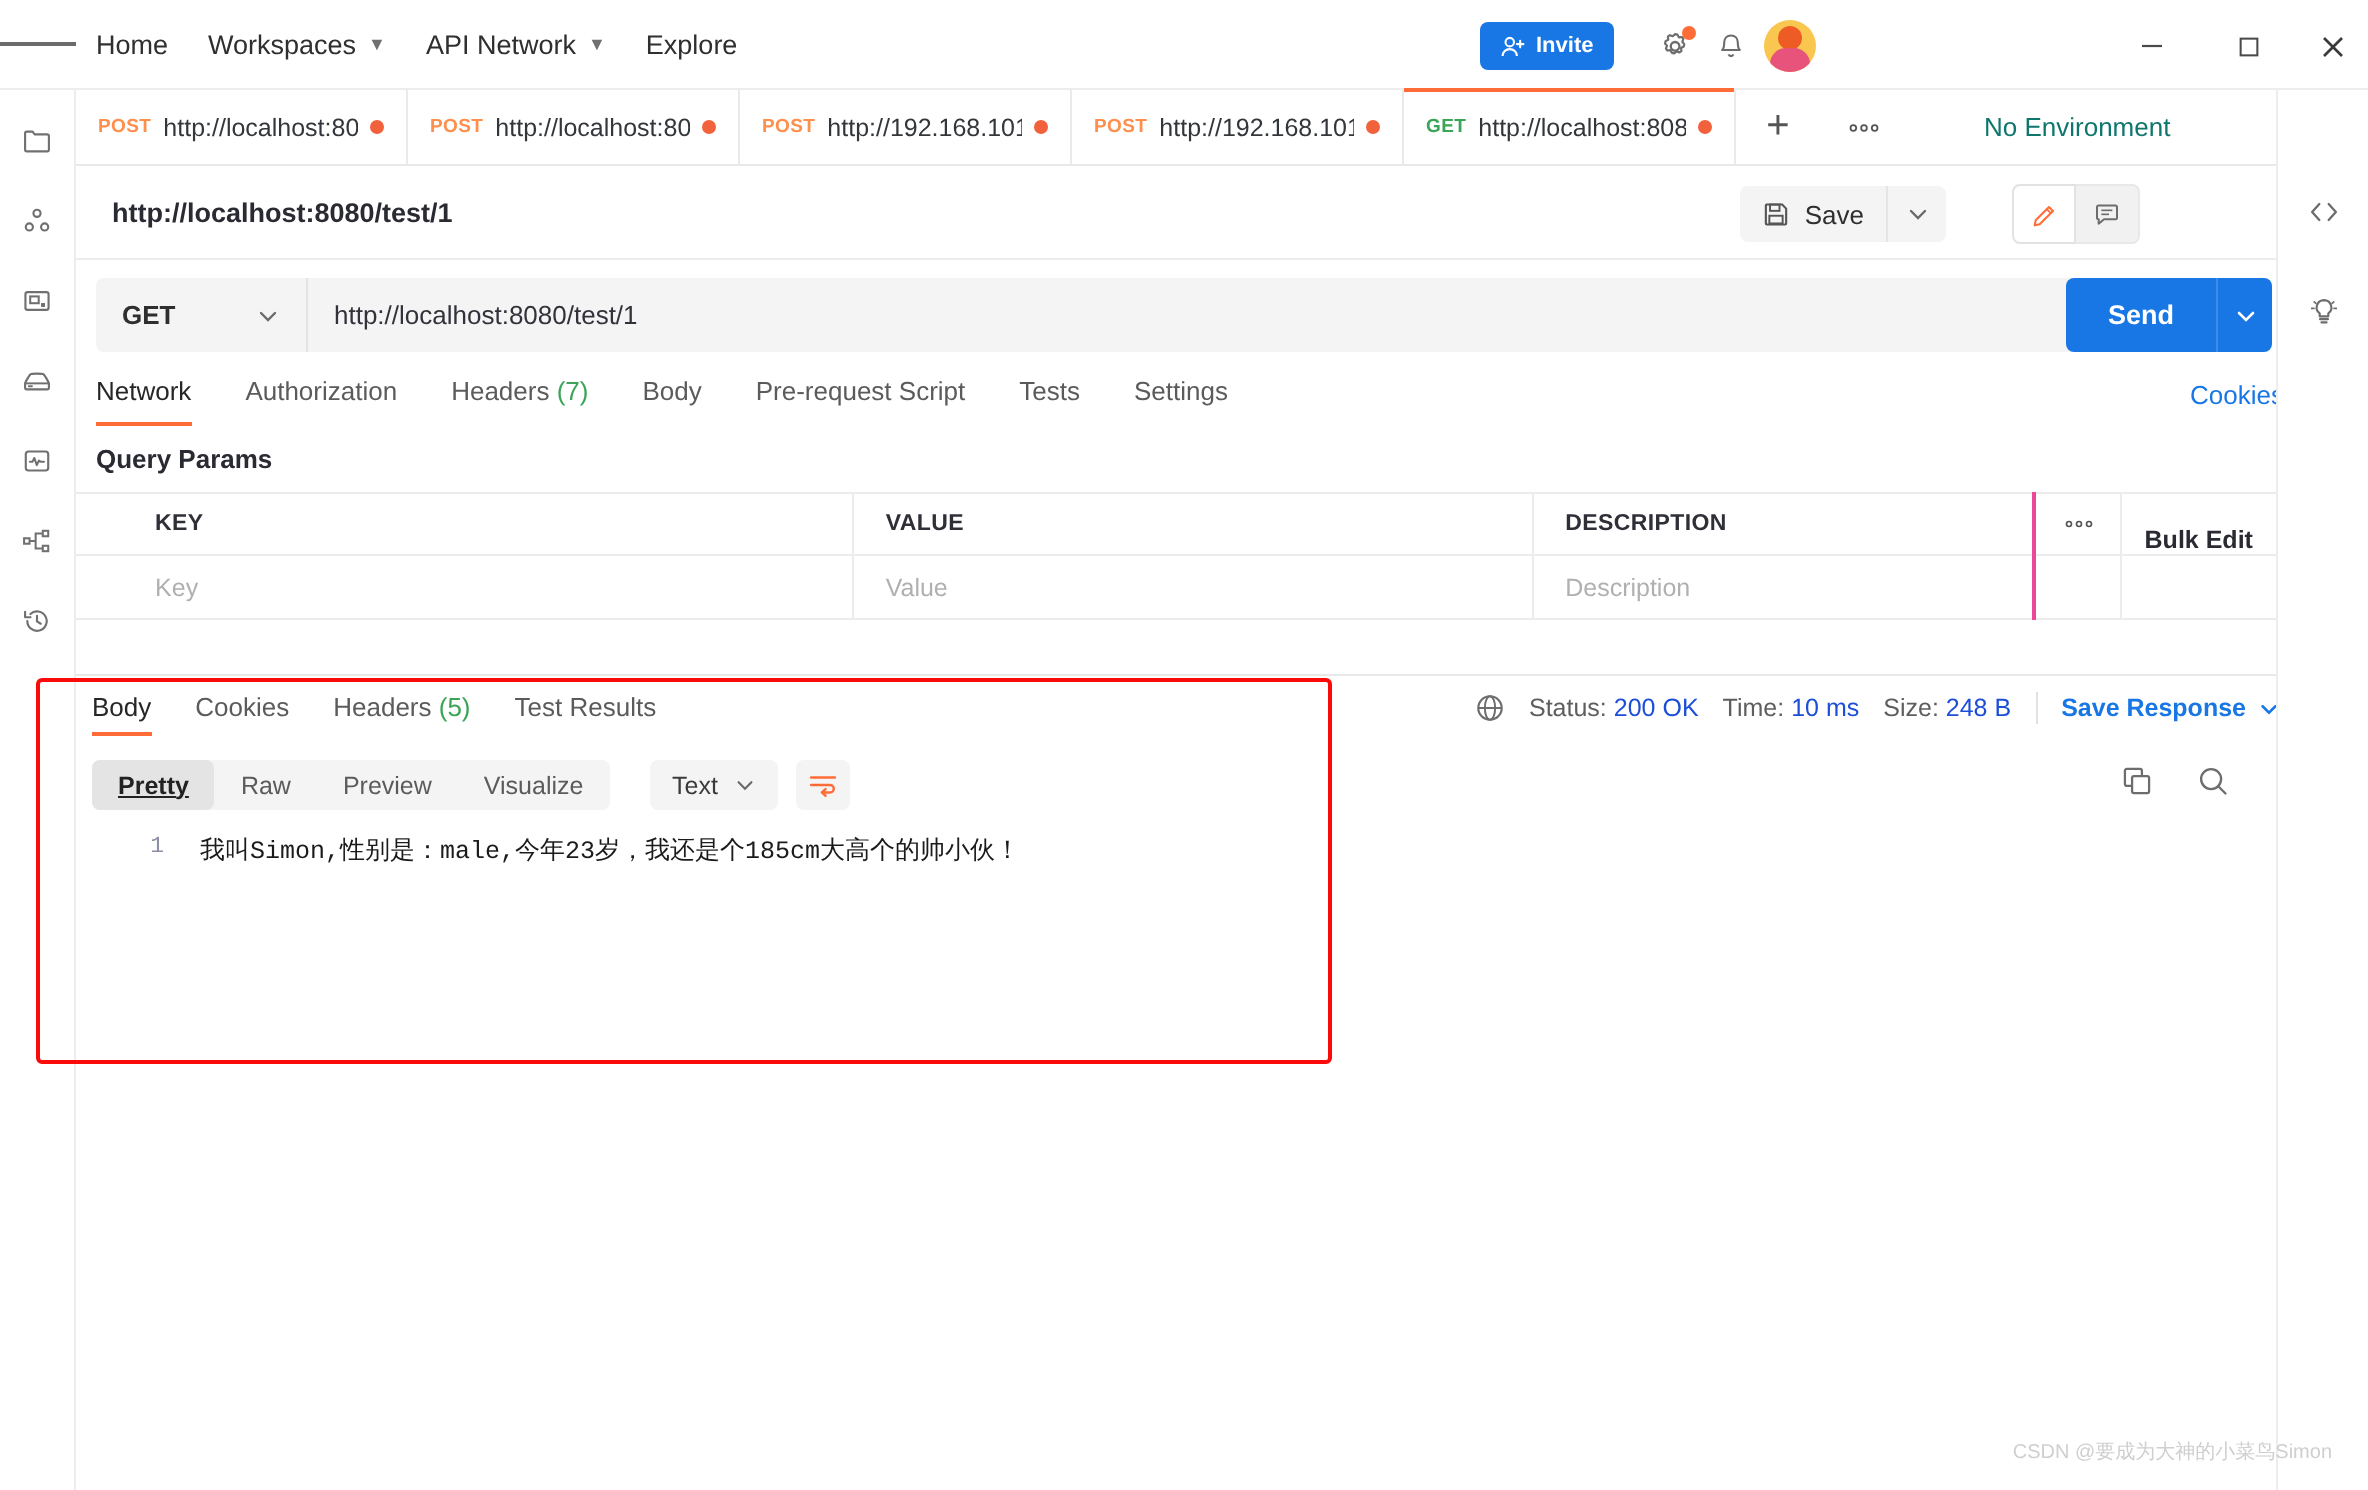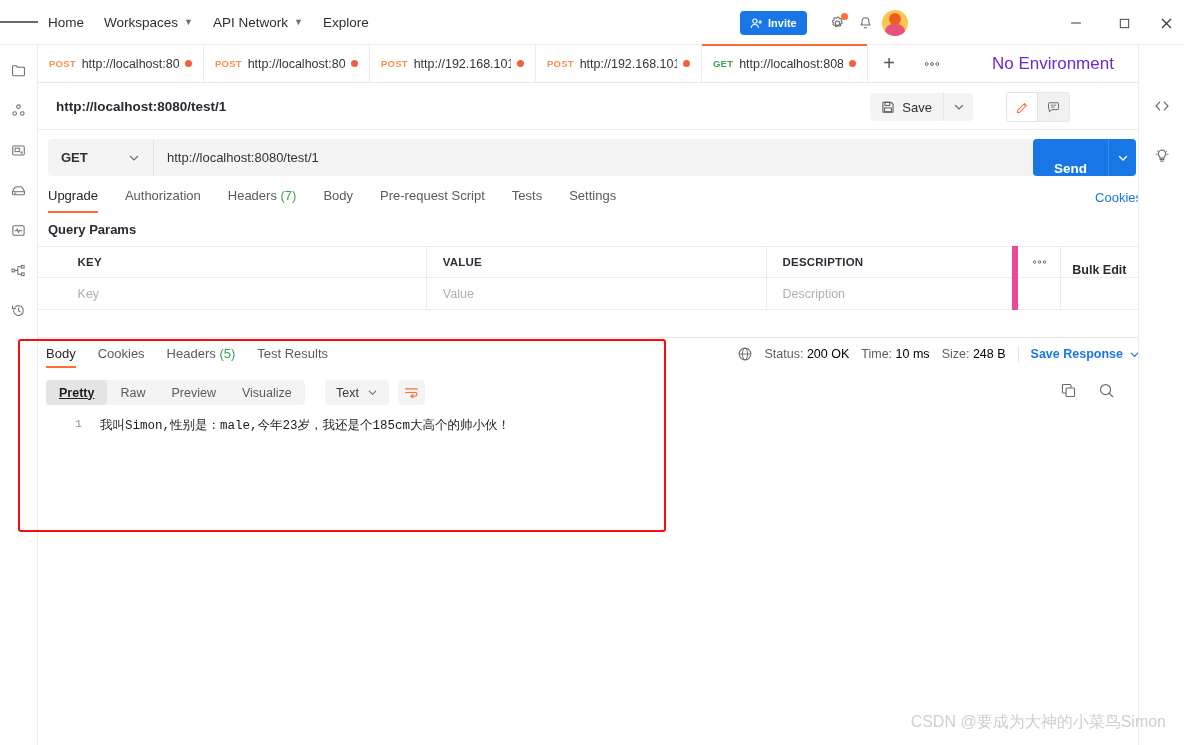--- a/index.html
+++ b/index.html
@@ -80,21 +80,21 @@
   .meth { font-size:9.5px; font-weight:bold; letter-spacing:.2px; }
   .meth.post { color:#ff8f4d; }
   .meth.get { color:#3aa557; }
   .tname { overflow:hidden; text-overflow:clip; font-size:12.5px; color:#33363a; }
   .dot { width:7px; height:7px; border-radius:50%; background:#f0613c; flex:none; }
   .tab-plus { width:42px; display:flex; align-items:center; justify-content:center;
               font-size:20px; color:#555; cursor:pointer; font-weight:300;}
   .tab-dots { width:44px; display:flex; align-items:center; justify-content:center; cursor:pointer;}
   .env-sel {
     margin-left:38px; width:184px; display:flex; align-items:center;
-    justify-content:space-between; font-size:17px; color:#6d28d9; cursor:pointer;
+    justify-content:space-between; font-size:13px; color:#0f766e; cursor:pointer;
   }
   .env-eye { position:absolute; right:10px; top:8px; cursor:pointer; }
 
   
   .reqhead {
     position:absolute; left:38px; top:83px; width:1100px; height:47px;
     border-bottom:1px solid #ededed; display:flex; align-items:center; background:#fff;
   }
   .reqtitle { margin-left:18px; font-size:13.5px; font-weight:bold; color:#2a2a33; }
   .save-btn {
@@ -126,21 +126,21 @@
     font-size:13px; font-weight:bold; color:#2f2f2f; cursor:pointer;
   }
   .url-in {
     flex:1; height:37px; background:#f4f4f4; border-left:1px solid #e3e3e3;
     display:flex; align-items:center; padding:0 13px; font-size:13px; color:#32323a;
     border-radius:0 4px 4px 0; cursor:text;
   }
   .send-btn {
     position:absolute; left:1033px; top:139px; width:75px; height:37px; background:#1877e5;
     color:#fff; font-weight:bold; font-size:13.5px; border-radius:4px 0 0 4px;
-    display:flex; align-items:flex-end; justify-content:center; cursor:pointer;
+    display:flex; align-items:center; justify-content:center; cursor:pointer;
   }
   .send-caret {
     position:absolute; left:1108px; top:139px; width:28px; height:37px; background:#1877e5;
     border-left:1px solid #3d8ce8; border-radius:0 4px 4px 0;
     display:flex; align-items:center; justify-content:center; cursor:pointer; color:#fff;
   }
 
   
   .reqtabs {
     position:absolute; left:48px; top:188px; width:1090px; height:25px; display:flex; gap:0;
@@ -161,21 +161,21 @@
   .qp-label { position:absolute; left:48px; top:222px; font-size:13px; font-weight:bold; color:#2a2a33; }
 
   
   .ptable { position:absolute; left:38px; top:246px; width:1100px; }
   .prow { display:flex; border-top:1px solid #ececec; border-bottom:1px solid #ececec; height:32px; align-items:center;text-align:center; }
   .prow.second { border-top:none; height:32px; }
   .pcell { height:32px; display:flex; align-items:center; padding-left:16px; border-right:1px solid #ececec; }
   .pc-chk { width:24px; border-right:none; padding-left:0; }
   .pc-key { width:372px; }
   .pc-val { width:346px; }
-  .pc-desc { width:256px; border-right:6px solid #ec4899; }
+  .pc-desc { width:256px; border-right:2px solid #ec4899; }
   .pc-dots { width:44px; justify-content:center; padding-left:0; border-right:1px solid #ececec; }
   .pc-bulk { width:78px; padding-left:11px; border-right:none;margin-top:16px; }
   .phead { font-size:11.5px; font-weight:bold; color:#2f2f38; letter-spacing:.2px; }
   .pph { font-size:12.5px; color:#b0b0b0; }
   .bulk { font-size:12.5px; font-weight:bold; color:#2a2a33; cursor:pointer; }
 
   
   .redbox {
     position:absolute; left:18px; top:339px; width:648px; height:193px;
     border:2.5px solid #fb0a0a; border-radius:3px; pointer-events:none; z-index:5;
@@ -188,21 +188,21 @@
   }
   .rs-tab.active { color:#262626; }
   .rs-tab.active::after {
     content:""; position:absolute; left:0; right:0; bottom:0; height:2px; background:#ff6c37;
   }
   .respmeta {
     position:absolute; right:44px; top:346px; display:flex; align-items:center; gap:12px; font-size:12.5px;
   }
   .mglobe { display:flex; align-items:center; }
   .mlabel { color:#5e5e5e; }
-  .mval { color:#000000; font-weight:500; }
+  .mval { color:#1d4ed8; font-weight:500; }
   .vbar { width:1px; height:16px; background:#e2e2e2; }
   .saveresp { color:#1877e5; font-weight:bold; font-size:12.5px; cursor:pointer; display:flex; align-items:center; gap:6px; }
 
   .viewseg {
     position:absolute; left:46px; top:380px; height:25px; background:#f4f4f4;
     border-radius:4px; display:flex; align-items:stretch;
   }
   .vseg { font-size:12.5px; color:#5b5b5b; padding:0 13px; display:flex; align-items:center; cursor:pointer; }
   .vseg.active { background:#e4e4e4; border-radius:4px; color:#222; font-weight:bold;text-decoration:underline; }
   .fmt-sel {
@@ -219,21 +219,21 @@
   .bodyline { position:absolute; left:60px; top:417px; display:flex; font-size:12.5px; }
   .lnum { width:22px; text-align:right; color:#8d8fa6; font-family:"Liberation Mono", monospace; font-size:11.5px; }
   .btext { margin-left:18px; color:#1b1b1b; font-family:"Liberation Mono", monospace; white-space:nowrap; }
 
   .vdiv1 { position:absolute; left:1138px; top:45px; width:1px; height:700px; background:#ededed; }
   .rrail { position:absolute; left:1139px; top:45px; width:45px; height:700px; background:#fff;
            display:flex; flex-direction:column; align-items:center; padding-top:50px; gap:28px; }
   .rrail-ic { width:22px; height:22px; display:flex; align-items:center; justify-content:center; cursor:pointer; }
 
   .watermark {
-    position:absolute; right:18px; bottom:12px; font-size:16px; color:#cfcfcf; white-space:nowrap;
+    position:absolute; right:18px; bottom:12px; font-size:10px; color:#cfcfcf; white-space:nowrap;
   }
 </style>
 </head>
 <body>
 
 <div class="app">
 
   <div class="topbar">
     <div class="hamburger">
       <span></span>
@@ -450,21 +450,21 @@
     <span>Send</span>
   </div>
   <div class="send-caret">
     <svg width="12" height="12" viewBox="0 0 12 12">
         <path d="M2.5 4.5L6 8l3.5-3.5" fill="none" stroke="#ffffff" stroke-width="1.3" stroke-linecap="round"></path>
       </svg>
   </div>
 
   <div class="reqtabs">
     <div class="rq-tab active">
-      <span>Upgrade</span>
+      <span>Network</span>
     </div>
     <div class="rq-tab">
       <span>Authorization</span>
     </div>
     <div class="rq-tab">
       <span>Headers</span>
       <span class="hcount">(7)</span>
     </div>
     <div class="rq-tab">
       <span>Body</span>

